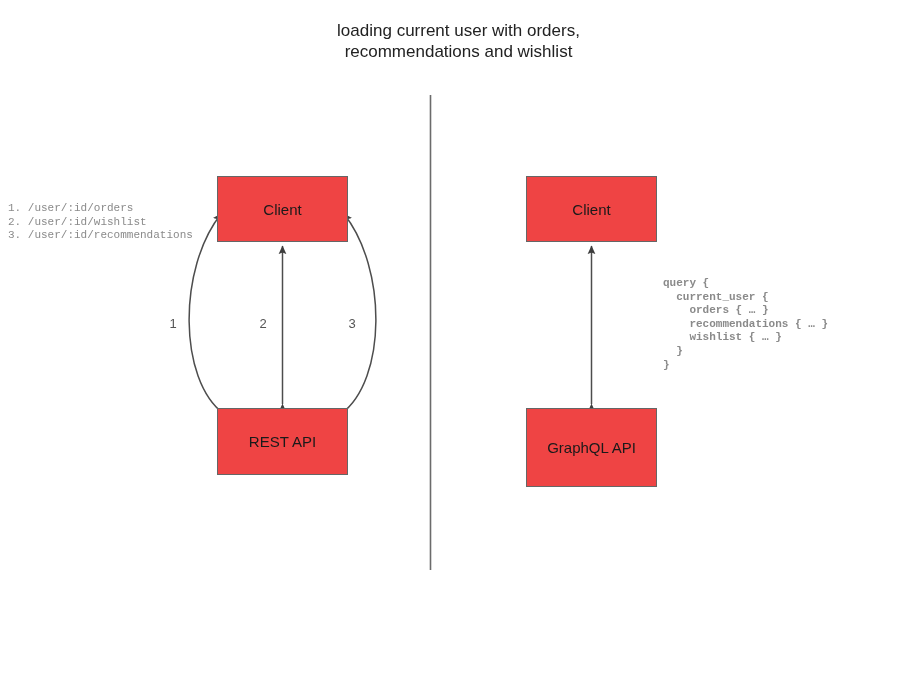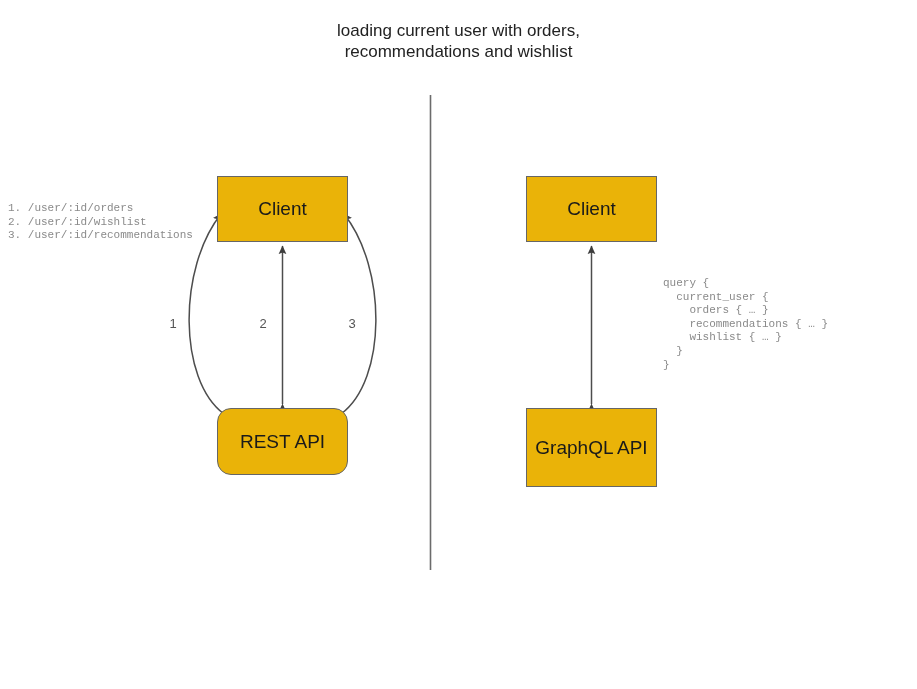--- a/index.html
+++ b/index.html
@@ -34,45 +34,45 @@
     font-size: 17px;
     line-height: 21px;
     color: #222222;
     white-space: pre-line;
   }
 
   
   .node-box {
     position: absolute;
     box-sizing: border-box;
-    background: #eab308;
+    background: #ef4444;
     border: 1.4px solid #666666;
     display: flex;
     align-items: center;
     justify-content: center;
     font-family: "Liberation Sans", sans-serif;
-    font-size: 19px;
+    font-size: 15px;
     color: #1a1a1a;
   }
   #box-client-rest   { left: 217px; top: 176px; width: 131px; height: 66px; }
-  #box-rest-api      { left: 217px; top: 408px; width: 131px; height: 67px; border-radius: 14px; }
+  #box-rest-api      { left: 217px; top: 408px; width: 131px; height: 67px; }
   #box-client-gql    { left: 526px; top: 176px; width: 131px; height: 66px; }
   #box-graphql-api   { left: 526px; top: 408px; width: 131px; height: 79px; }
 
   
   .mono-block {
     position: absolute;
     font-family: "Liberation Mono", "DejaVu Sans Mono", monospace;
     font-size: 11px;
     line-height: 13.6px;
     color: #8a8a8a;
     white-space: pre;
   }
   #rest-endpoints { left: 8px;   top: 177px; margin-top: 25px; }
-  #graphql-query  { left: 663px; top: 277px; }
+  #graphql-query  { left: 663px; top: 277px; font-weight: bold; }
 
   
   .edge-label {
     position: absolute;
     font-family: "Liberation Sans", sans-serif;
     font-size: 13px;
     color: #555555;
     text-align: center;
     width: 16px;
   }

